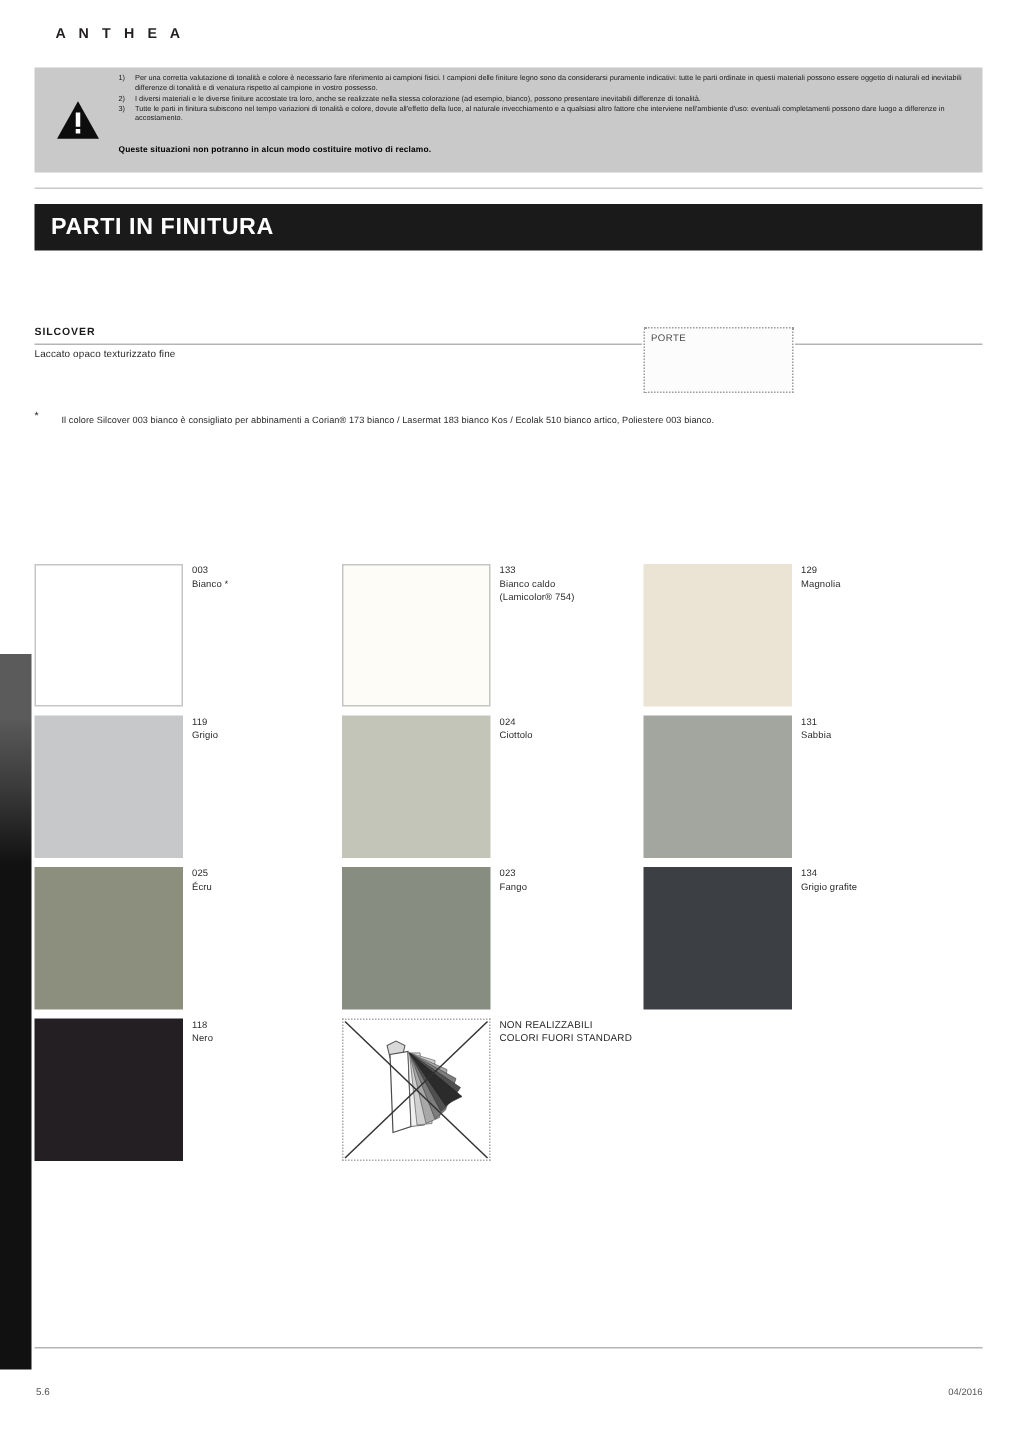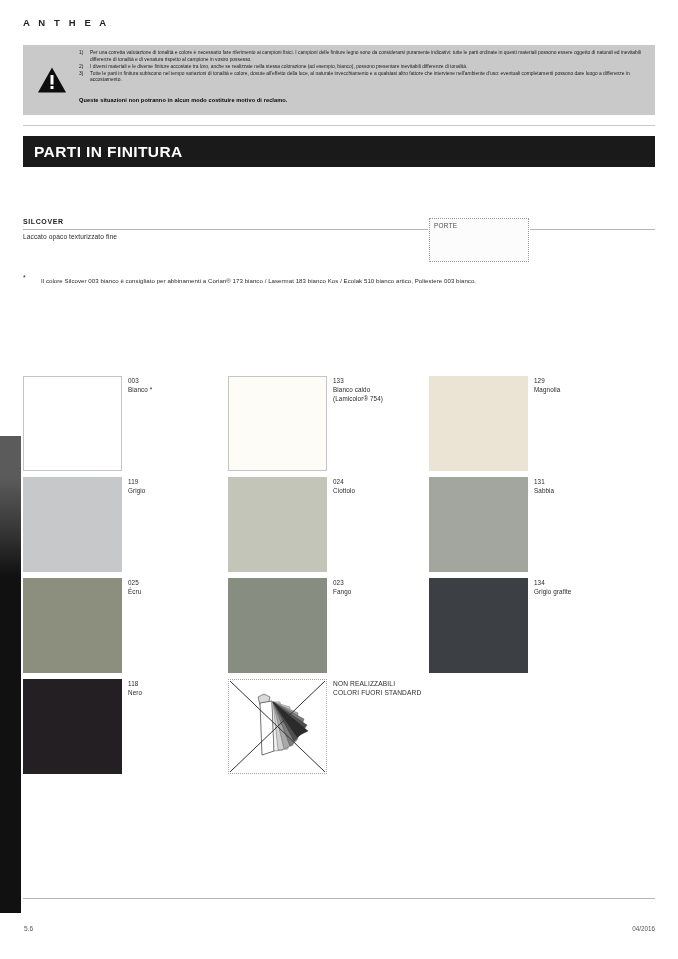--- a/index.html
+++ b/index.html
@@ -12,21 +12,21 @@
     height: 959px;
     position: relative;
     font-family: "Liberation Sans", sans-serif;
     color: #231f20;
     overflow: hidden;
   }
 
   
   #brand-block {
     position: absolute;
-    left: 23px;
+    left: 37px;
     top: 17px;
     width: 400px;
   }
   #brand-name {
     font-size: 9.5px;
     font-weight: bold;
     letter-spacing: 3.1px;
     color: #231f20;
     line-height: 11px;
   }

